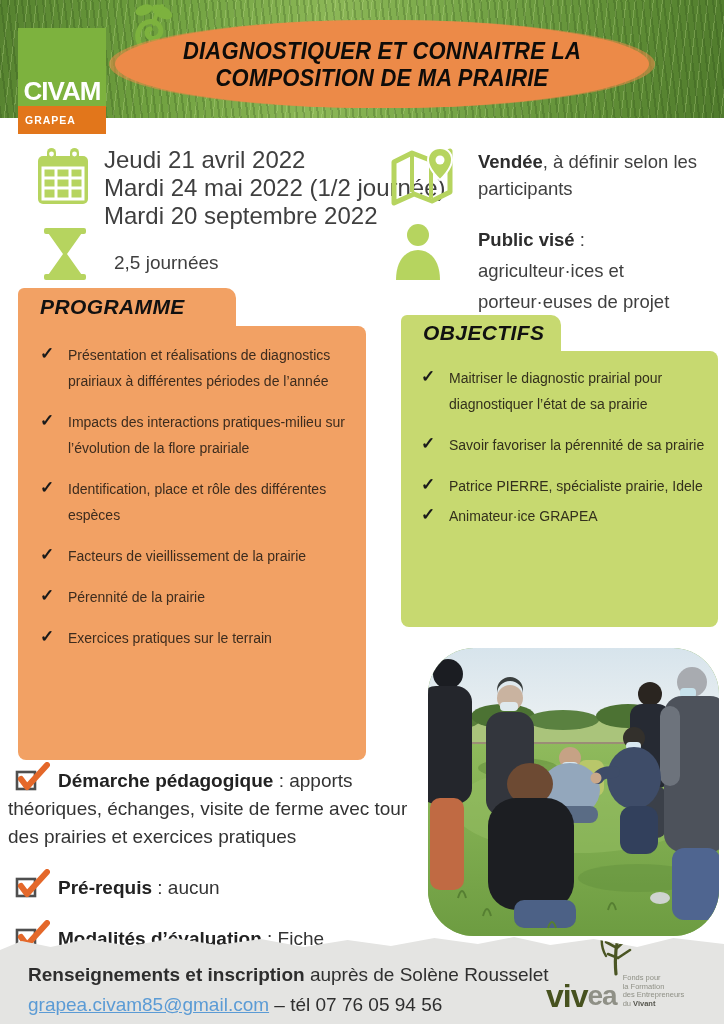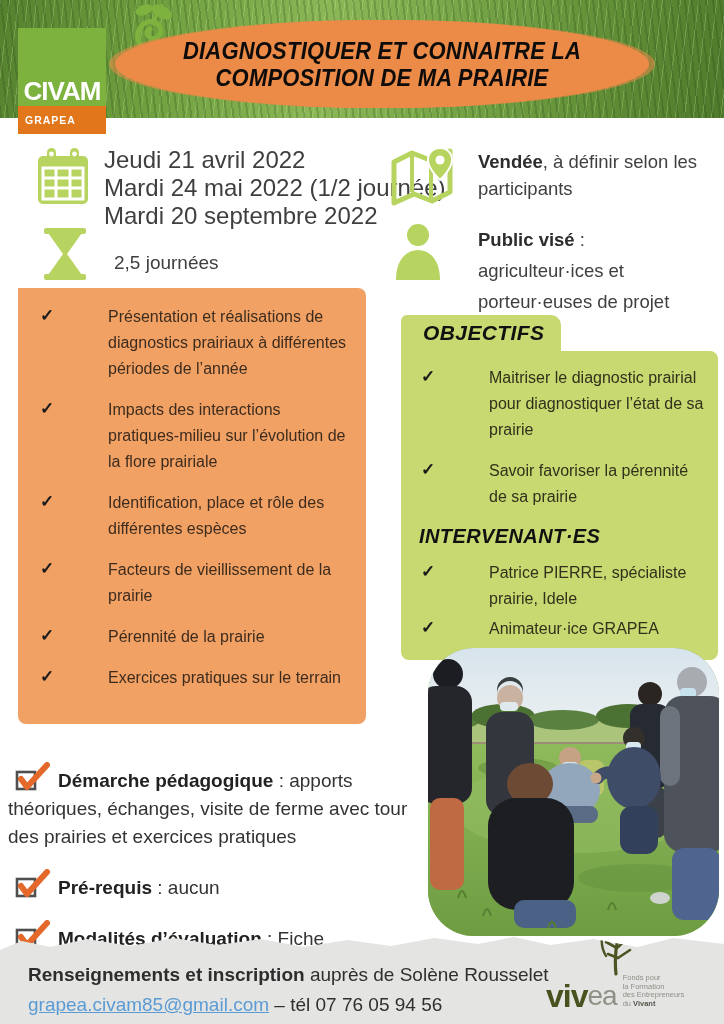--- a/index.html
+++ b/index.html
@@ -53,21 +53,21 @@
   .prog .tab { width:218px; background:#f2a164; }
   .prog .bbody { background:#f2a164; min-height:434px; padding:16px 14px 18px 16px; }
   .obj { left:385px; top:315px; width:333px;padding-left:16px; }
   .obj .tab { width:160px; height:36px; background:#c7d970; }
   .obj .bbody { background:#c7d970; min-height:276px; padding:14px 12px 16px 14px; }
   ul.checklist { list-style:none; }
   ul.checklist li { display:flex; margin-bottom:15px; }
   ul.checklist .ck {
     width:34px; flex:0 0 34px; font-size:17px; font-weight:700; color:#1a1a1a; padding-left:6px; padding-top:1px;
   }
-  ul.checklist .tx { font-size:16px; line-height:26px; color:#3d2c1e;margin-left:40px; }
+  ul.checklist .tx { font-size:14px; line-height:26px; color:#3d2c1e; }
   .obj ul.checklist .tx { color:#33301c; }
   .inter-h { font-size:20px; font-weight:900; font-style:italic; color:#111; letter-spacing:.4px; margin:2px 0 12px 4px; }
   
   .photo {
     position:absolute; left:428px; top:648px; width:291px; height:288px;
     border-radius:46px; overflow:hidden; background:#7fae4e;
   }
   
   .details { position:absolute; left:8px; top:762px; width:424px; }
   .detail { font-size:19px; line-height:28px; color:#333; margin-bottom:12px; }
@@ -78,21 +78,21 @@
   .footer {
     position:absolute; left:0; bottom:0; width:724px; height:90px; background:#e4e4e2;
     clip-path:polygon(0 16px,3% 7px,7% 13px,12% 5px,18% 12px,24% 4px,30% 11px,36% 5px,42% 13px,48% 6px,54% 12px,60% 4px,66% 10px,71% 3px,76% 11px,82% 5px,88% 13px,93% 4px,100% 10px,100% 100%,0 100%);
   }
   .contact { position:absolute; left:28px; top:26px; font-size:19px; line-height:30px; color:#2f2f2f; }
   .contact a { color:#5b9bd5; text-decoration:underline; }
   .vivea { position:absolute; right:18px; bottom:4px; width:160px; height:86px; }
   .vivea-branch { position:absolute; left:44px; top:-16px; }
   .vivea-row { position:absolute; left:0; top:40px; display:flex; align-items:flex-end; }
   .vivea-viv { font-size:32px; font-weight:800; color:#47521f; letter-spacing:-1px; line-height:28px; }
-  .vivea-ea { font-size:28px; font-weight:400; color:#8f9086; letter-spacing:-1px; line-height:28px; }
+  .vivea-ea { font-size:28px; font-weight:700; color:#8f9086; letter-spacing:-1px; line-height:28px; }
   .vivea-tag { margin-left:6px; font-size:7.5px; line-height:8.5px; color:#8f9086; padding-bottom:2px; }
   .vivea-tag .bold-line { font-weight:700; color:#55554d; }
 </style>
 </head>
 <body>
 
 <div>
 
   <div class="header">
     <svg class="logo-spiral" width="64" height="72" viewBox="0 0 64 72">
@@ -152,20 +152,23 @@
 
   <svg class="icon-abs" style="left:392px; top:222px;" width="52" height="58" viewBox="0 0 52 58">
     <circle cx="26" cy="13" r="11" fill="#b6d45f"></circle>
     <path d="M4 58 C4 38 14 28 26 28 C38 28 48 38 48 58 Z" fill="#b6d45f"></path>
   </svg>
   <div class="audience">
     <span class="b">Public visé</span><span> : agriculteur·ices et porteur·euses de projet</span>
   </div>
 
   <div class="box prog">
+    <div class="tab">
+      <h2>PROGRAMME</h2>
+    </div>
     <div class="bbody">
       <ul class="checklist">
         <li>
             <span class="ck">✓</span>
             <span class="tx">Présentation et réalisations de diagnostics prairiaux à différentes périodes de l’année</span>
           </li>
         <li>
             <span class="ck">✓</span>
             <span class="tx">Impacts des interactions pratiques-milieu sur l’évolution de la flore prairiale</span>
           </li>
@@ -197,21 +200,20 @@
       <ul class="checklist">
         <li>
             <span class="ck">✓</span>
             <span class="tx">Maitriser le diagnostic prairial pour diagnostiquer l’état de sa prairie</span>
           </li>
         <li>
             <span class="ck">✓</span>
             <span class="tx">Savoir favoriser la pérennité de sa prairie</span>
           </li>
       </ul>
-      <div class="inter-h">INTERVENANT·ES</div>
       <ul class="checklist">
         <li style="margin-bottom:4px;">
             <span class="ck">✓</span>
             <span class="tx">Patrice PIERRE, spécialiste prairie, Idele</span>
           </li>
         <li style="margin-bottom:2px;">
             <span class="ck">✓</span>
             <span class="tx">Animateur·ice GRAPEA</span>
           </li>
       </ul>

